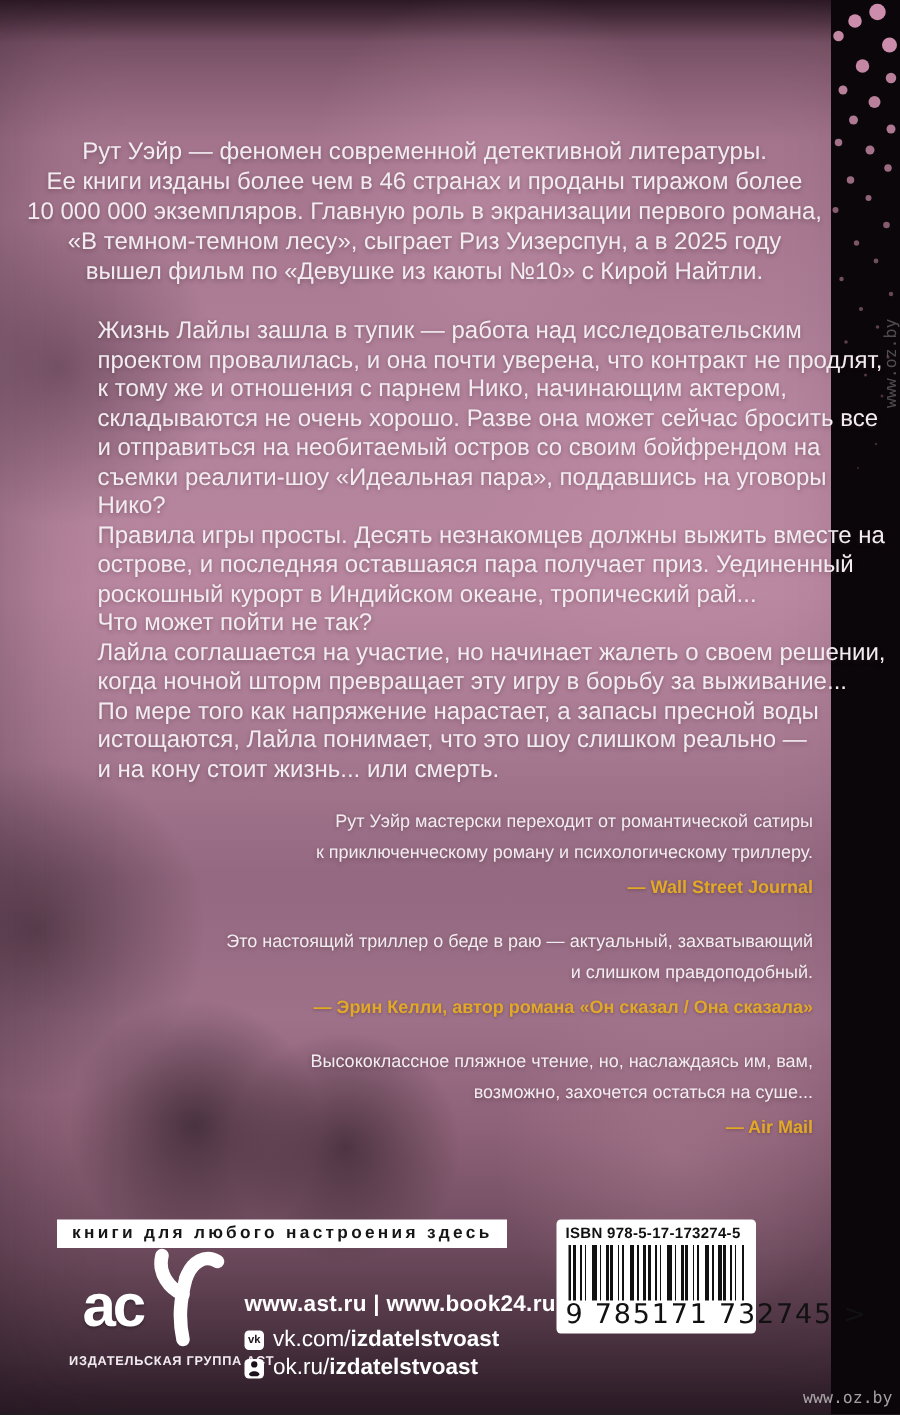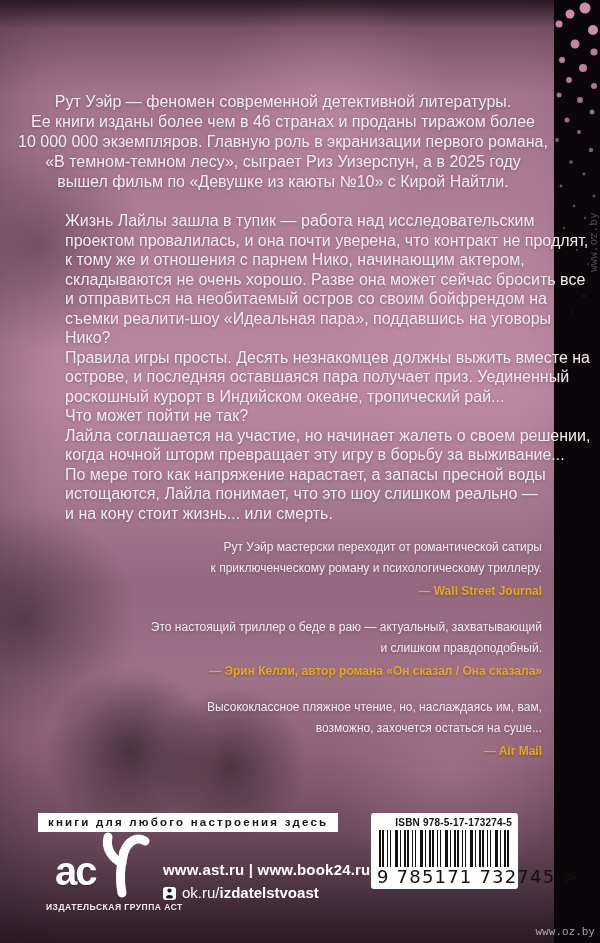--- a/index.html
+++ b/index.html
@@ -36,22 +36,22 @@
                 line-height:40px;letter-spacing:-2px;font-family:Liberation Sans, sans-serif;
                 text-shadow:0 1px 2px rgba(0,0,0,.3);}
   .logo-caption{position:absolute;left:-9px;top:69px;color:#f2ecf0;font-size:8.5px;font-weight:bold;
                 letter-spacing:.5px;white-space:nowrap;}
   .links{left:163px;top:861px;color:#fff;font-size:15px;}
   .links .sites{font-weight:bold;margin-bottom:7px;letter-spacing:.2px;}
   .lrow{display:flex;align-items:center;gap:6px;margin-top:3px;line-height:16px;}
   .sicon{display:inline-flex;align-items:center;justify-content:center;width:13px;height:13px;
          background:#fff;color:#1a121a;border-radius:3px;font-size:7.5px;font-weight:bold;flex:0 0 auto;}
   .bold{font-weight:bold;}
-  .barcode{left:371px;top:813px;width:147px;height:76px;background:#fff;border-radius:3px;
-           box-sizing:border-box;padding:3px 6px 2px;text-align:right;color:#111;}
+  .barcode{left:371px;top:813px;width:133px;height:76px;background:#fff;border-radius:3px;
+           box-sizing:border-box;padding:3px 6px 2px;text-align:left;color:#111;}
   .isbn-label{font-size:10px;font-weight:600;letter-spacing:.2px;line-height:13px;white-space:nowrap;}
   .bars{height:37px;margin:1px 2px 0;
         background:repeating-linear-gradient(90deg,
           #111 0 2px,#fff 2px 3px,#111 3px 5px,#fff 5px 8px,#111 8px 9px,#fff 9px 11px,
           #111 11px 12px,#fff 12px 16px,#111 16px 19px,#fff 19px 21px,#111 21px 22px,#fff 22px 25px);}
   .digits{font-size:18px;letter-spacing:1.2px;line-height:16px;margin-top:2px;white-space:nowrap;
           font-family:"DejaVu Sans",sans-serif;}
   .wm-bottom{right:5px;bottom:5px;color:rgba(200,198,200,.8);
              font:11px "DejaVu Sans Mono",monospace;z-index:5;}
   .wm-side{left:587px;top:272px;transform:rotate(-90deg);transform-origin:0 0;
@@ -149,20 +149,24 @@
         <path d="M31 25 C35 14 44 9 52 14"></path>
         <path d="M29 36 C20 32 12 22 15 10"></path>
       </g>
     </svg>
     <span class="logo-caption">ИЗДАТЕЛЬСКАЯ ГРУППА АСТ</span>
   </div>
 
   <div class="abs links">
     <div class="sites">www.ast.ru | www.book24.ru</div>
     <div class="lrow">
+      <span class="sicon">vk</span>
+      <span><span>vk.com/</span><span class="bold">izdatelstvoast</span></span>
+    </div>
+    <div class="lrow">
       <span class="sicon">
         <svg width="9" height="11" viewBox="0 0 9 11" xmlns="http://www.w3.org/2000/svg">
           <circle cx="4.5" cy="2.6" r="2.1" fill="#1a121a"></circle>
           <path d="M1 9.5 C1 6.3 8 6.3 8 9.5 L6.7 10.5 L2.3 10.5 Z" fill="#1a121a"></path>
         </svg>
       </span>
       <span><span>ok.ru/</span><span class="bold">izdatelstvoast</span></span>
     </div>
   </div>
 

